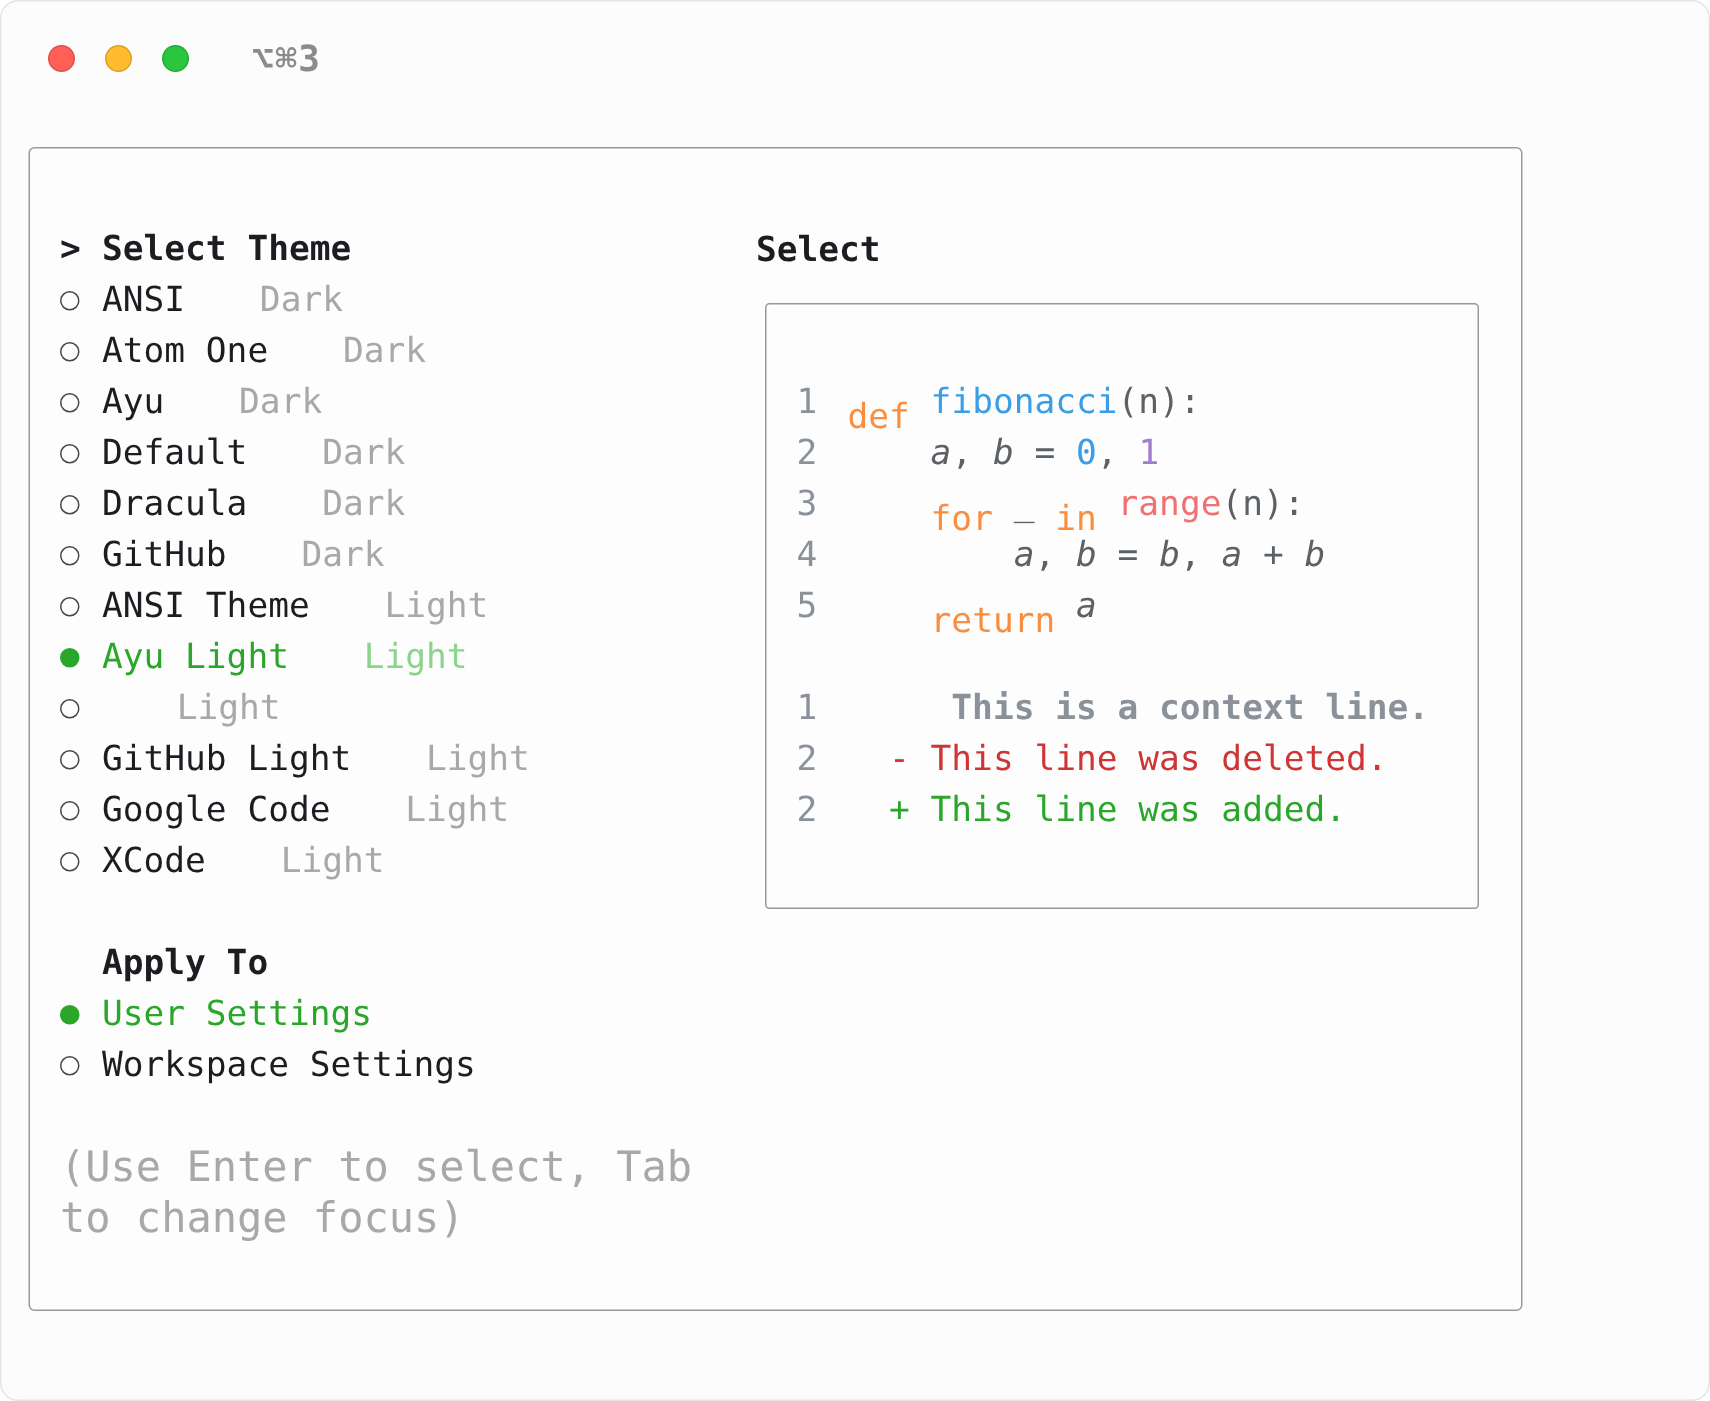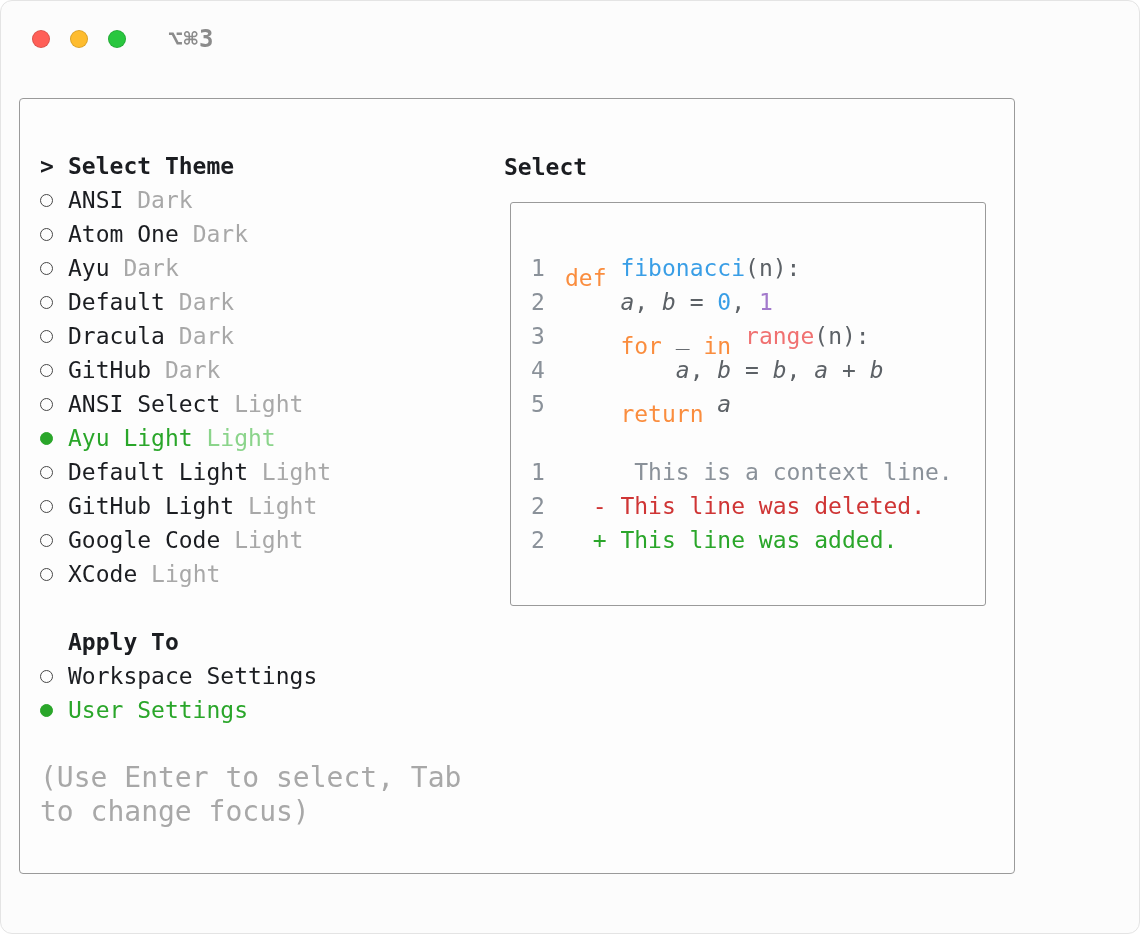--- a/index.html
+++ b/index.html
@@ -25,42 +25,42 @@
     border:1.5px solid #9a9a9a;border-radius:4px;box-sizing:border-box;background:#fdfdfd;
   }
   
   .leftcol{position:absolute;left:20px;top:50px;}
   .row{display:flex;align-items:center;height:34px;font-size:23px;color:#1b1d21;white-space:pre;}
   .gutter{width:28px;flex:none;display:flex;align-items:center;}
   .bold{font-weight:bold;text-align:right;}
   .prompt{font-weight:bold;color:#1b1d21;}
   .radio{width:13px;height:13px;border-radius:50%;border:1.5px solid #474747;box-sizing:border-box;background:transparent;}
   .radio.sel{background:var(--accent-green,#2aa62a);border-color:var(--accent-green,#2aa62a);}
-  .variant{color:var(--muted-gray,#a8a8a8);}
+  .variant{color:var(--muted-gray,#a8a8a8);margin-left:36px;}
   .row.sel .name{color:var(--accent-green,#2aa62a);text-align:right;}
   .row.sel .variant{color:var(--accent-green-light,#8bd48b);}
   .hint{width:430px;font-size:28px;line-height:34px;color:var(--muted-gray,#a8a8a8);white-space:normal;}
   
   .preview-title{position:absolute;left:484px;top:51px;height:34px;display:flex;align-items:center;
     font-size:23px;font-weight:bold;color:#1b1d21;}
   .preview-box{
     position:absolute;left:490px;top:103px;width:476px;height:404px;
     border:1.5px solid #9a9a9a;border-radius:3px;box-sizing:border-box;background:#fdfdfd;
   }
   .codewrap{position:absolute;left:20px;top:48px;}
   .cline{height:34px;display:flex;align-items:center;font-size:23px;white-space:pre;color:var(--code-plain,#5c6166);}
   .ln{display:inline-block;width:34px;flex:none;color:var(--gutter-gray,#8a9199);}
   .tk-p{color:var(--code-plain,#5c6166);}
   .tk-k{color:var(--syntax-orange,#fa8d3e);margin-top:19px;}
   .tk-f{color:var(--syntax-blue,#399ee6);}
   .tk-c{color:var(--syntax-coral,#f07171);}
   .tk-n0{color:var(--syntax-blue,#399ee6);}
   .tk-n1{color:var(--syntax-purple,#a37acc);}
   .tk-v{color:var(--code-plain,#5c6166);font-style:italic;}
-  .d-context{color:var(--gutter-gray,#8a9199);}
+  .d-context{color:var(--gutter-gray,#8a9199);font-weight:bold;}
   .d-deleted{color:var(--diff-red,#cf3535);}
   .d-added{color:var(--accent-green,#2aa62a);}
 </style>
 </head>
 <body>
 
 <div class="window">
 
   <div class="titlebar">
     <span class="tl red"></span>
@@ -77,38 +77,38 @@
         <span class="bold">Select Theme</span>
       </div>
 
       <div id="theme-list">
           <div class="row"><span class="gutter"><span class="radio"></span></span><span class="name">ANSI</span><span class="variant"> Dark</span></div>
           <div class="row"><span class="gutter"><span class="radio"></span></span><span class="name">Atom One</span><span class="variant"> Dark</span></div>
           <div class="row"><span class="gutter"><span class="radio"></span></span><span class="name">Ayu</span><span class="variant"> Dark</span></div>
           <div class="row"><span class="gutter"><span class="radio"></span></span><span class="name">Default</span><span class="variant"> Dark</span></div>
           <div class="row"><span class="gutter"><span class="radio"></span></span><span class="name">Dracula</span><span class="variant"> Dark</span></div>
           <div class="row"><span class="gutter"><span class="radio"></span></span><span class="name">GitHub</span><span class="variant"> Dark</span></div>
-          <div class="row"><span class="gutter"><span class="radio"></span></span><span class="name">ANSI Select</span><span class="variant"> Light</span></div>
+          <div class="row"><span class="gutter"><span class="radio"></span></span><span class="name">ANSI Theme</span><span class="variant"> Light</span></div>
           <div class="row sel"><span class="gutter"><span class="radio sel"></span></span><span class="name">Ayu Light</span><span class="variant"> Light</span></div>
-          <div class="row"><span class="gutter"><span class="radio"></span></span><span class="name">Default Light</span><span class="variant"> Light</span></div>
+          <div class="row"><span class="gutter"><span class="radio"></span></span><span class="variant"> Light</span></div>
           <div class="row"><span class="gutter"><span class="radio"></span></span><span class="name">GitHub Light</span><span class="variant"> Light</span></div>
           <div class="row"><span class="gutter"><span class="radio"></span></span><span class="name">Google Code</span><span class="variant"> Light</span></div>
           <div class="row"><span class="gutter"><span class="radio"></span></span><span class="name">XCode</span><span class="variant"> Light</span></div>
         </div>
 
       <div class="row"></div>
 
       <div class="row">
         <span class="gutter"></span>
         <span class="bold">Apply To</span>
       </div>
 
       <div id="apply-list">
+          <div class="row sel"><span class="gutter"><span class="radio sel"></span></span><span class="name">User Settings</span></div>
           <div class="row"><span class="gutter"><span class="radio"></span></span><span class="name">Workspace Settings</span></div>
-          <div class="row sel"><span class="gutter"><span class="radio sel"></span></span><span class="name">User Settings</span></div>
         </div>
 
       <div class="row"></div>
 
       <div class="hint">(Use Enter to select, Tab to change focus)</div>
     </div>
 
     <div class="preview-title">Select</div>
 
     <div class="preview-box">

